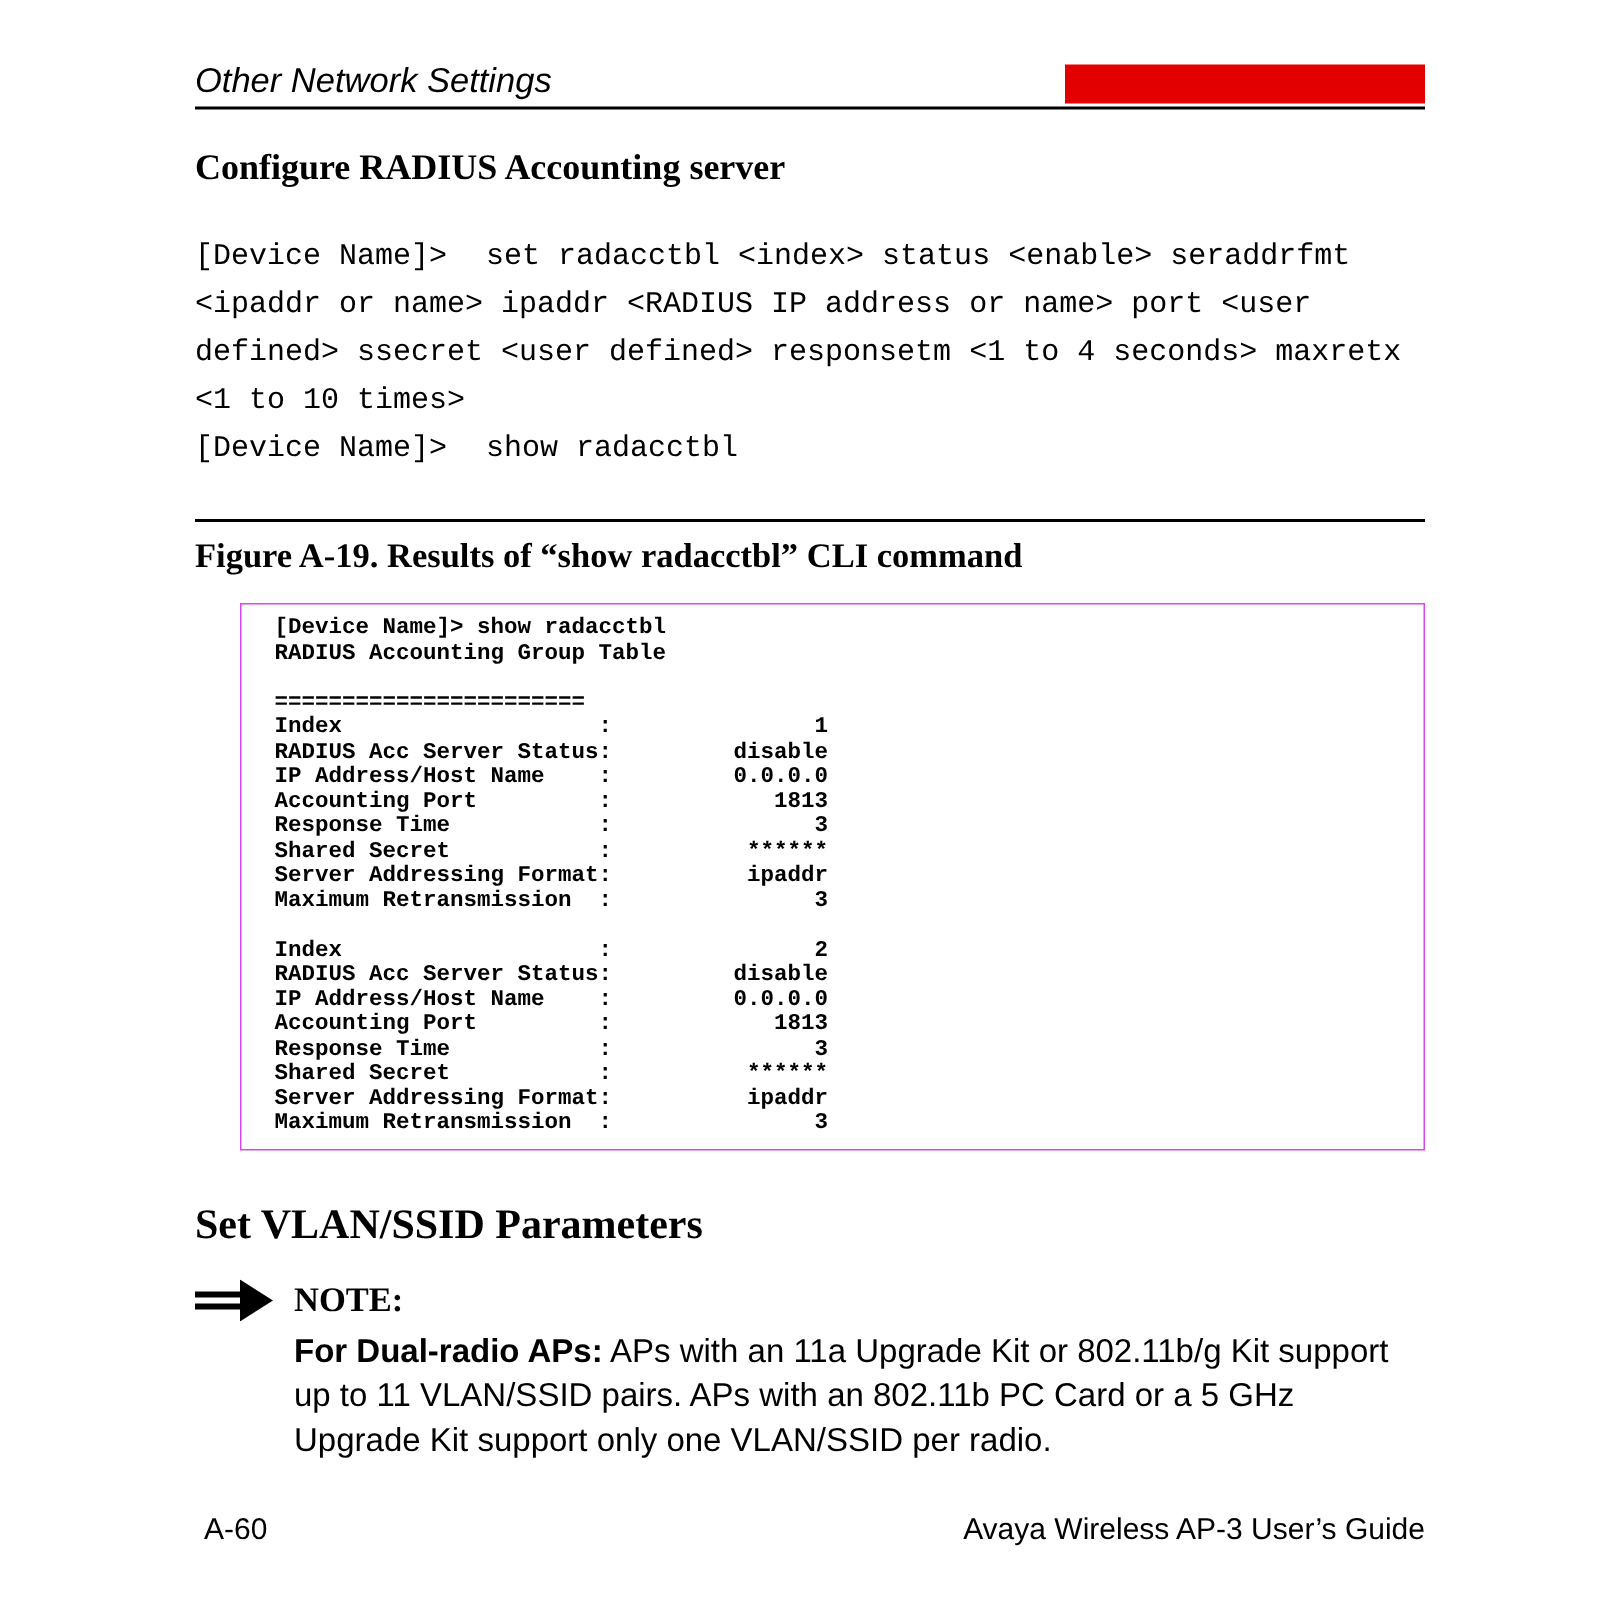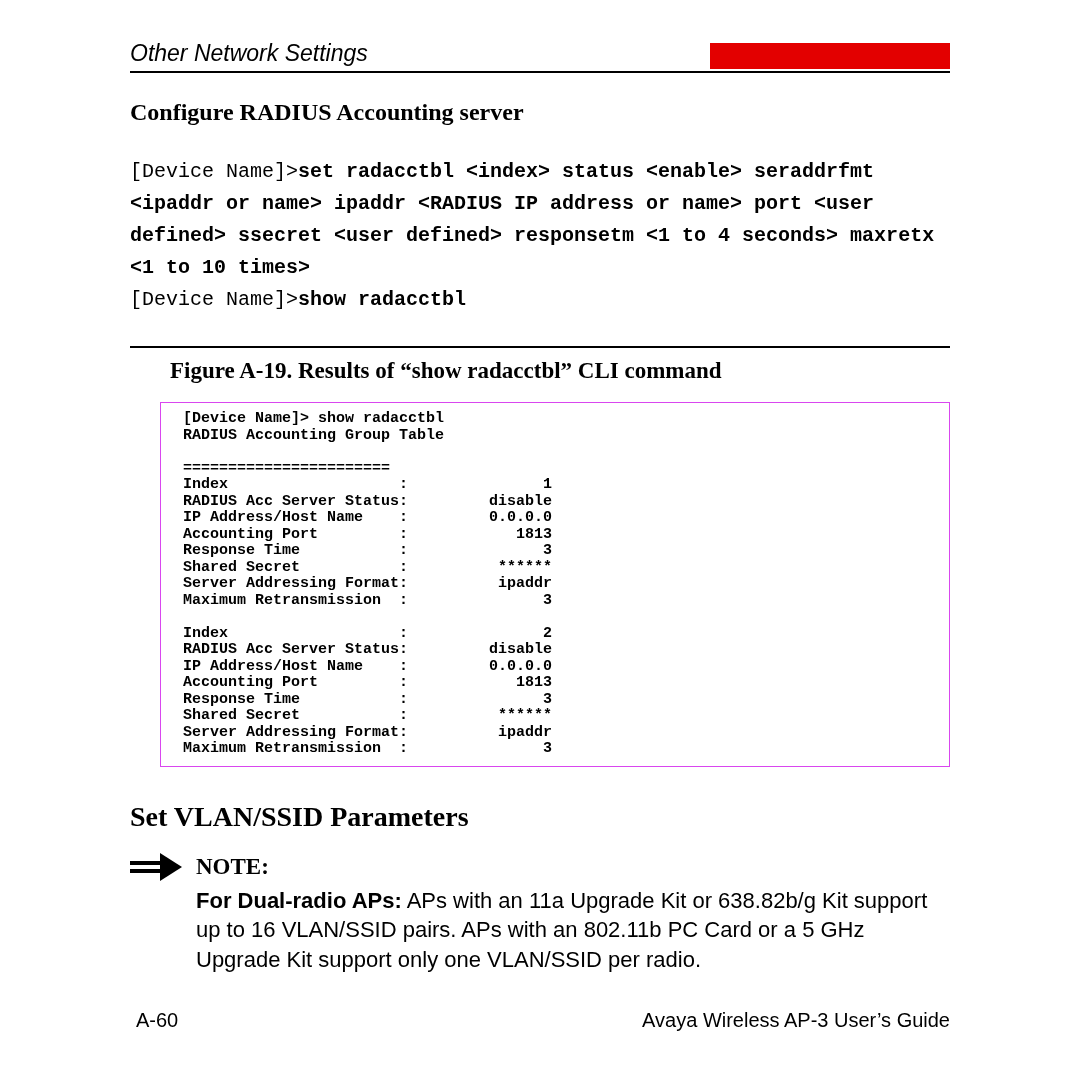--- a/index.html
+++ b/index.html
@@ -3,23 +3,23 @@
 <meta charset="utf-8">
 <style>
   html,body{margin:0;padding:0;background:#fff;}
   .page{width:1080px;height:1080px;box-sizing:border-box;padding:40px 130px 50px 130px;font-family:"Times New Roman",Times,serif;color:#000;position:relative;}
   .header-row{display:flex;align-items:flex-end;gap:20px;}
   .header-title{font-style:italic;font-size:23px;flex:1;font-family:Arial,Helvetica,sans-serif;}
   .red-bar{width:240px;height:26px;background:#e30000;margin-bottom:-2px;}
   .hr{border:0;border-top:2px solid #000;margin:4px 0 0 0;}
   .h2{font-family:"Times New Roman",Times,serif;font-weight:bold;font-size:24px;margin:26px 0 30px 0;}
   .cmd{font-family:"Courier New",Courier,monospace;font-size:20px;line-height:1.6;white-space:pre-wrap;word-break:break-word;}
-  .cmd .bold{font-weight:bold;}
+  .cmd .bold{font-weight:normal;margin-left:26px;}
   .sep{border:0;border-top:2px solid #000;margin:30px 0 10px 0;}
-  .fig-cap{font-family:"Palatino Linotype","Book Antiqua",Palatino,serif;font-weight:bold;font-size:23px;margin-bottom:18px;margin-left:40px;}
+  .fig-cap{font-family:"Palatino Linotype","Book Antiqua",Palatino,serif;font-weight:bold;font-size:23px;margin-bottom:18px;}
   .console-box{margin-left:30px;border:1px solid #d946ef;padding:8px 22px 8px 22px;font-family:"Courier New",Courier,monospace;font-weight:bold;font-size:15px;line-height:1.1;white-space:pre;}
   .h3{font-family:"Times New Roman",Times,serif;font-weight:bold;font-size:28px;margin:34px 0 18px 0;}
   .note-block{display:flex;align-items:flex-start;gap:14px;margin-left:0;}
   .arrow-icon{flex:0 0 auto;margin-top:2px;}
   .note-body{font-family:Arial,Helvetica,sans-serif;font-size:22px;line-height:1.35;}
   .note-label{font-family:"Times New Roman",Times,serif;font-weight:bold;font-size:23px;display:block;margin-bottom:4px;}
   .note-strong{font-weight:bold;}
   .footer{position:absolute;left:136px;right:130px;bottom:48px;display:flex;justify-content:space-between;font-family:Arial,Helvetica,sans-serif;font-size:20px;}
 </style>
 </head>
@@ -69,21 +69,21 @@
   <div class="note-block">
     <span class="arrow-icon">
       <svg width="52" height="28" viewBox="0 0 52 28">
         <rect x="0" y="8" width="30" height="4" fill="#000"></rect>
         <rect x="0" y="16" width="30" height="4" fill="#000"></rect>
         <polygon points="30,0 52,14 30,28" fill="#000"></polygon>
       </svg>
     </span>
     <div class="note-body">
       <span class="note-label">NOTE:</span>
-      <span class="note-strong">For Dual-radio APs:</span><span> APs with an 11a Upgrade Kit or 638.82b/g Kit support up to 16 VLAN/SSID pairs. APs with an 802.11b PC Card or a 5 GHz Upgrade Kit support only one VLAN/SSID per radio.</span>
+      <span class="note-strong">For Dual-radio APs:</span><span> APs with an 11a Upgrade Kit or 802.11b/g Kit support up to 11 VLAN/SSID pairs. APs with an 802.11b PC Card or a 5 GHz Upgrade Kit support only one VLAN/SSID per radio.</span>
     </div>
   </div>
 
   <div class="footer">
     <span>A-60</span>
     <span>Avaya Wireless AP-3 User’s Guide</span>
   </div>
 
 </div>
 

